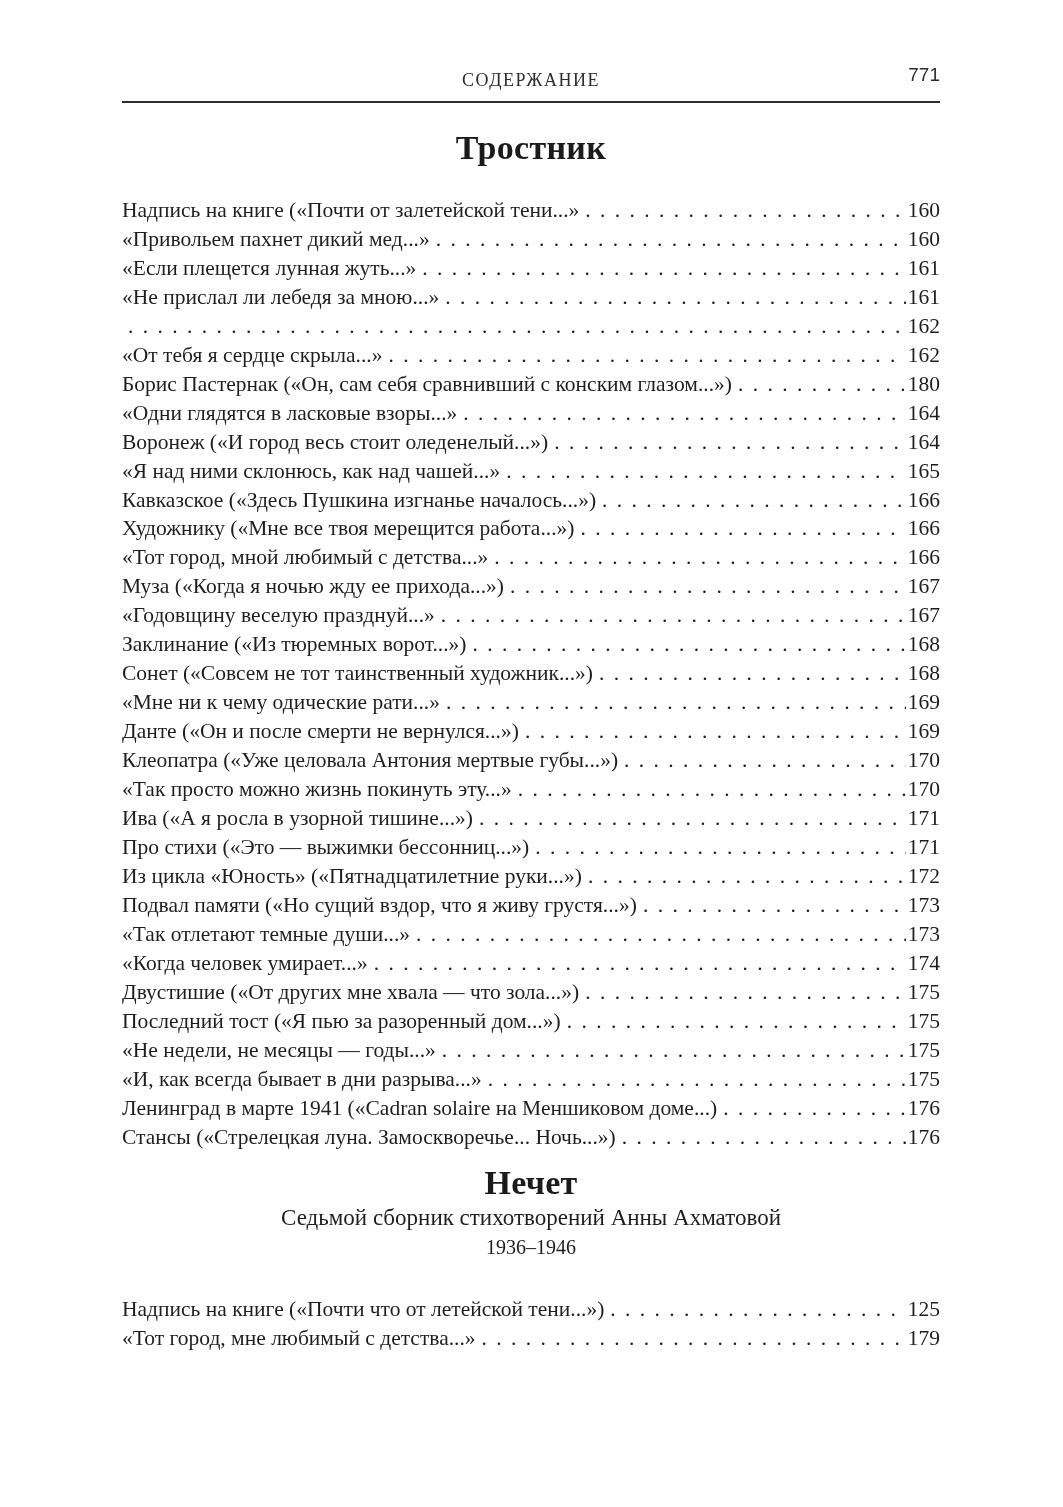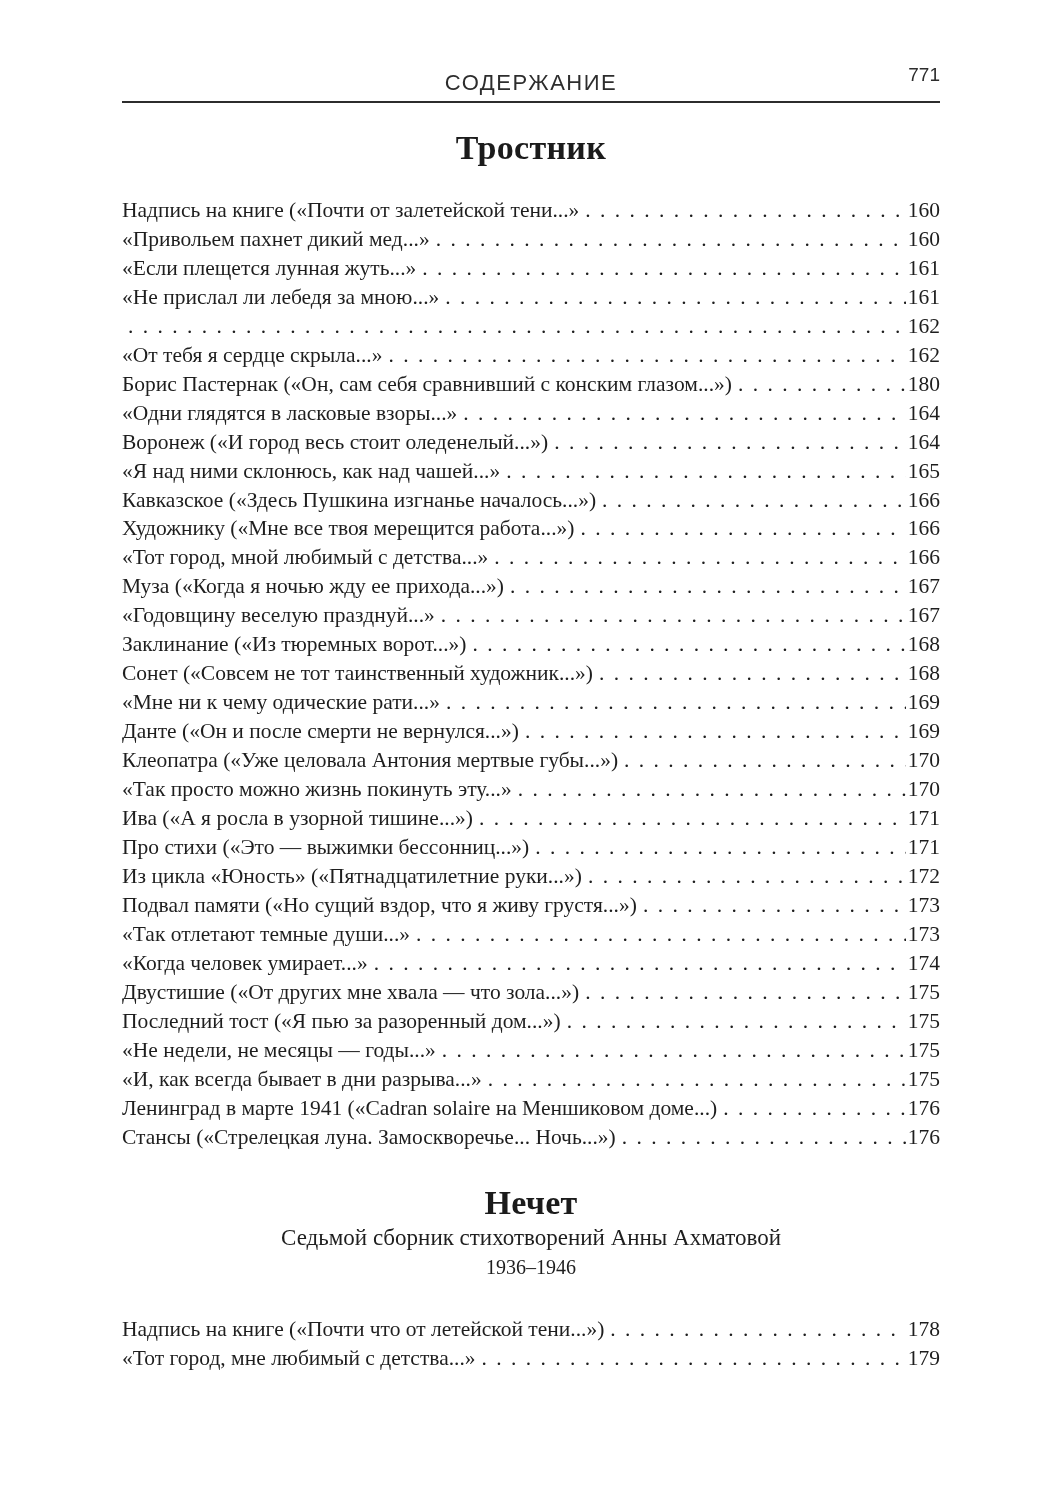--- a/index.html
+++ b/index.html
@@ -11,22 +11,22 @@
     background: #ffffff;
     overflow: hidden;
     color: #1e1e1e;
     font-family: "Liberation Serif", serif;
   }
   
   .running-head {
     position: absolute;
     top: 70px; left: 122px; width: 818px;
     text-align: center;
-    font-family: Liberation Sans, sans-serif;
-    font-size: 22px;
+    font-family: Liberation Serif, serif;
+    font-size: 18px;
     letter-spacing: 1.5px;
     color: #2d2d2d;
   }
   .page-number {
     position: absolute;
     top: 64px; right: 123px;
     font-family: "Liberation Sans", sans-serif;
     font-size: 19px;
     color: #2d2d2d;
   }
@@ -34,21 +34,21 @@
     position: absolute;
     top: 101px; left: 122px; width: 818px;
     height: 2.4px;
     background: #2c2c2c;
   }
   
   #sections {
     position: absolute;
     top: 128px; left: 122px; width: 818px;
   }
-  .toc-section + .toc-section { margin-top: 32px; }
+  .toc-section + .toc-section { margin-top: 12px; }
   .sec-title {
     margin: 0;
     font-size: 34px;
     line-height: 40px;
     font-weight: bold;
     text-align: center;
     letter-spacing: 0.3px;
     color: #1b1b1b;
   }
   .sec-subtitle {
@@ -264,21 +264,21 @@
         </div>
       </section>
       <section class="toc-section">
         <h2 class="sec-title">Нечет</h2>
         <div class="sec-subtitle">Седьмой сборник стихотворений Анны Ахматовой</div>
         <div class="sec-dates">1936–1946</div>
         <div class="toc-list">
           <div class="entry">
             <span class="t">Надпись на книге («Почти что от летейской тени...»)</span>
             <span class="dots"></span>
-            <span class="p">178</span>
+            <span class="p">125</span>
           </div>
           <div class="entry">
             <span class="t">«Тот город, мне любимый с детства...»</span>
             <span class="dots"></span>
             <span class="p">179</span>
           </div>
         </div>
       </section>
     </div>
 </div>

